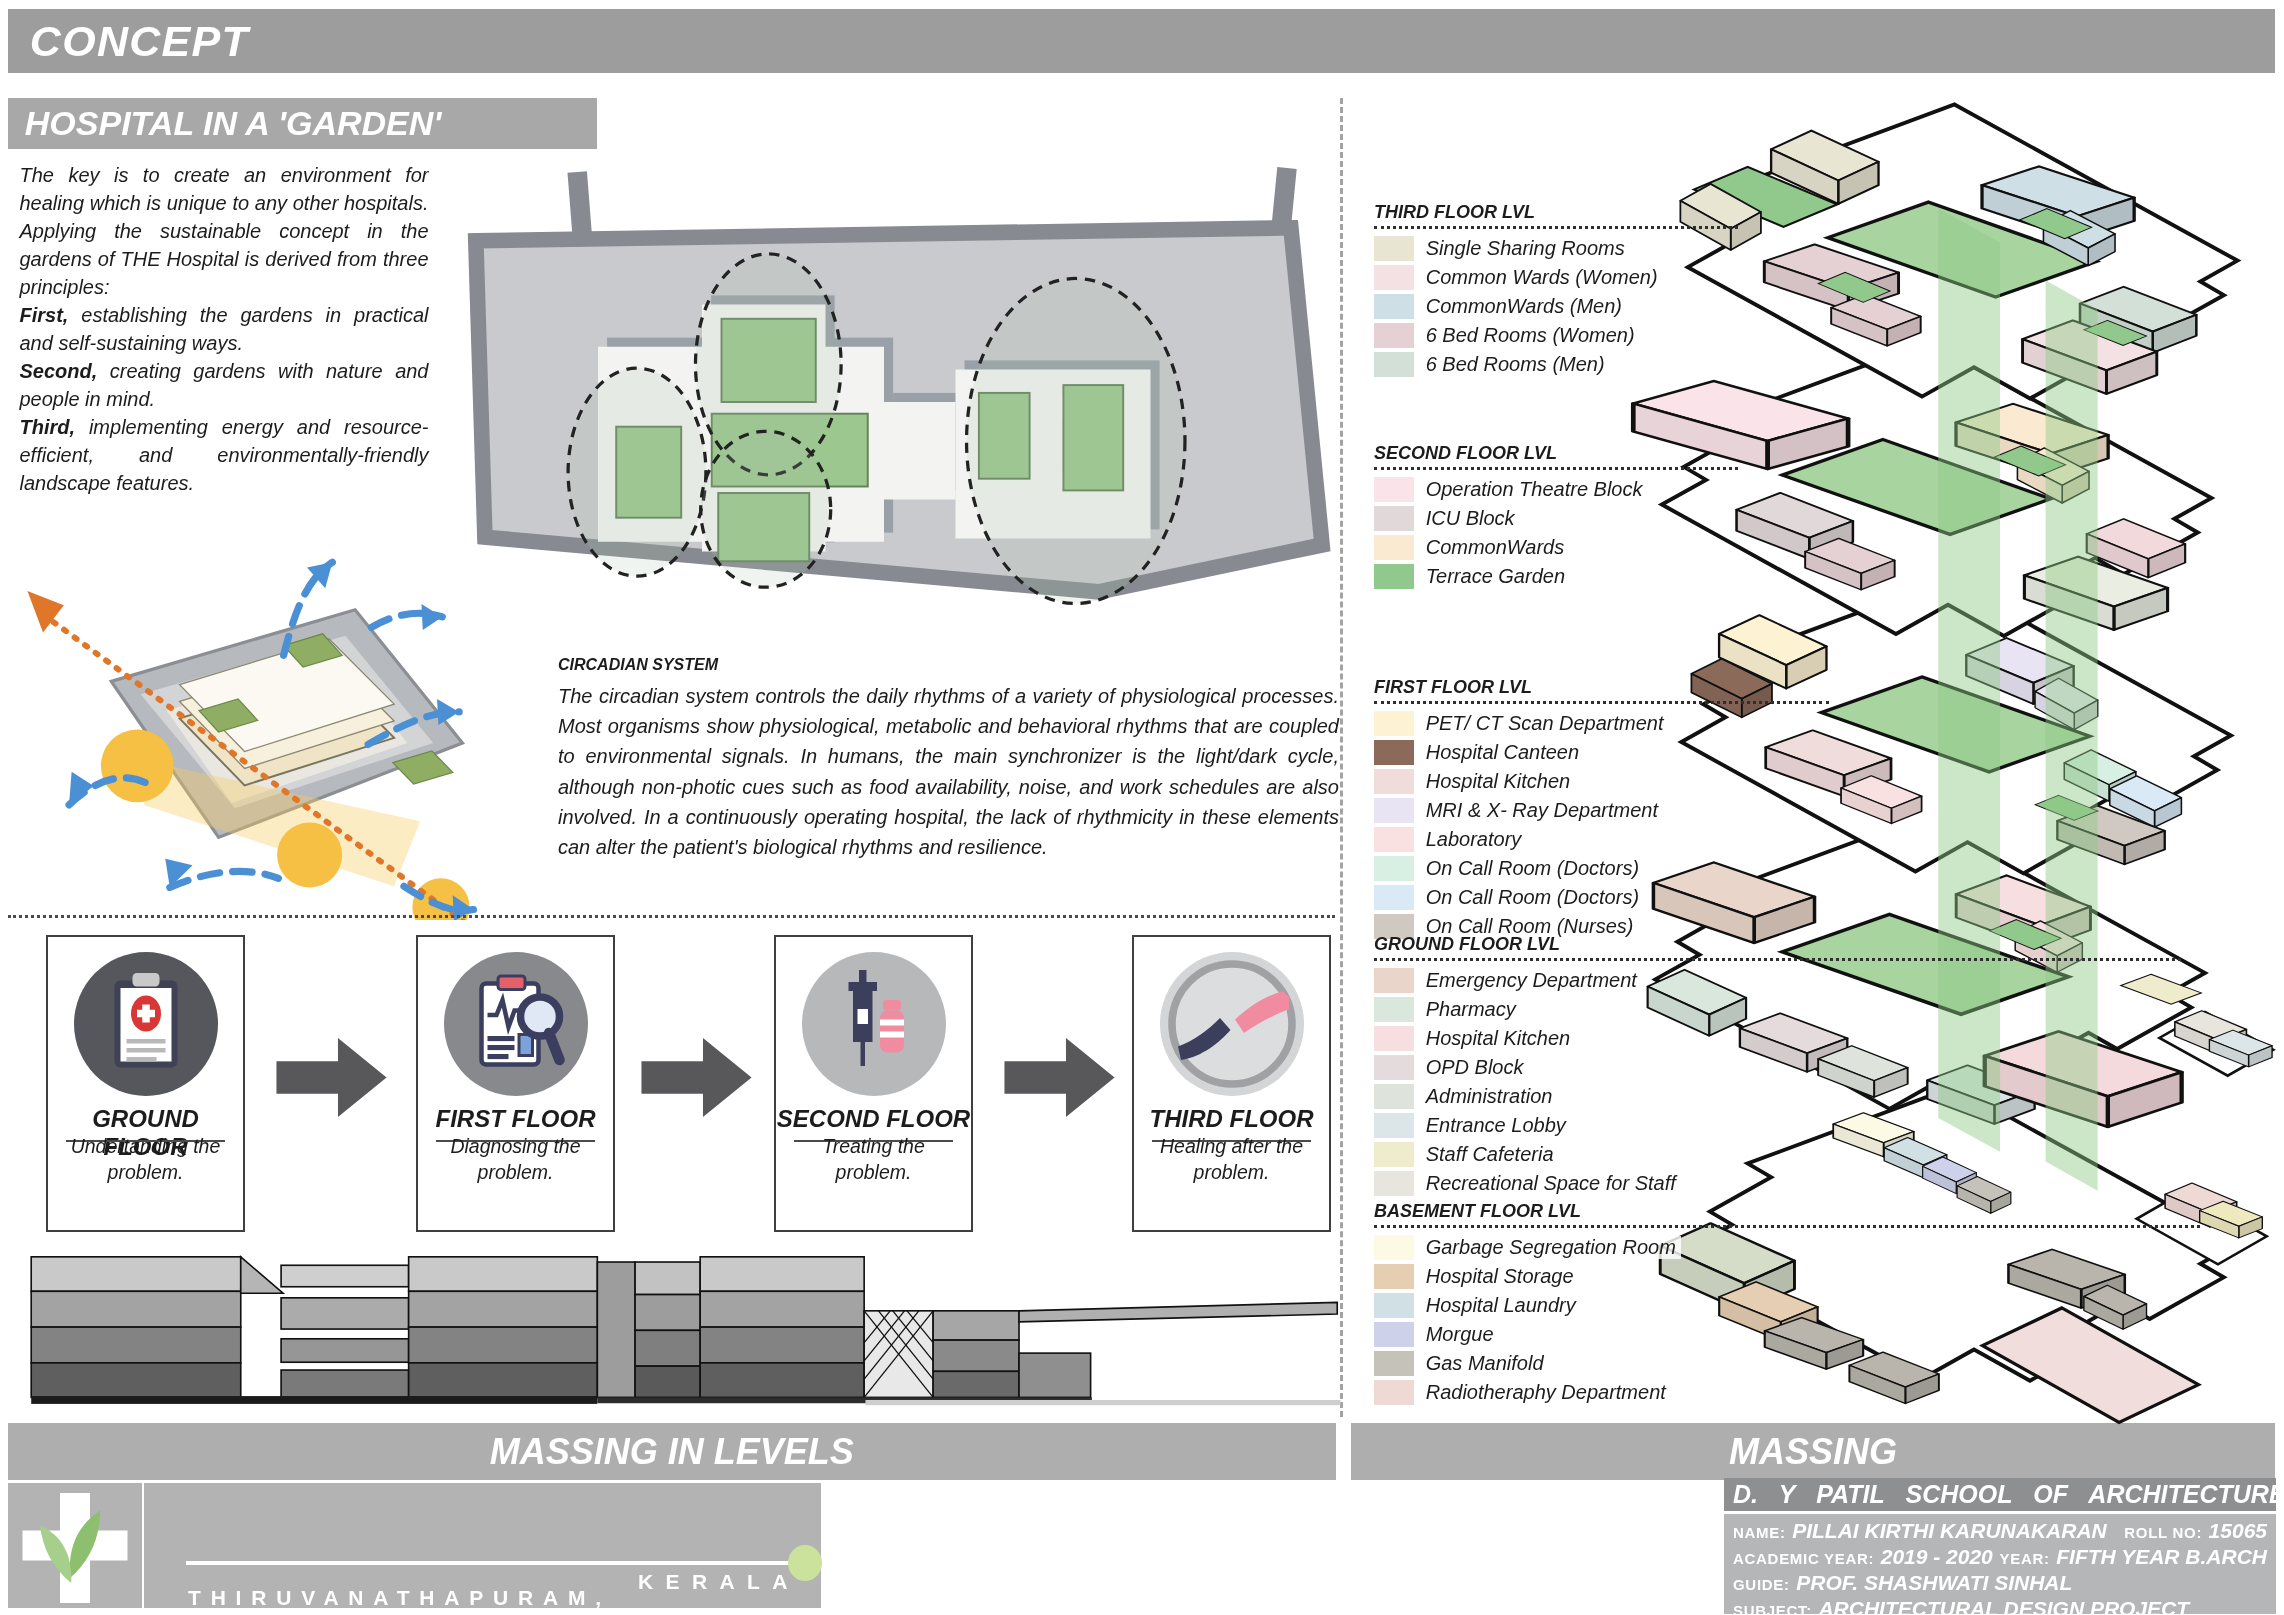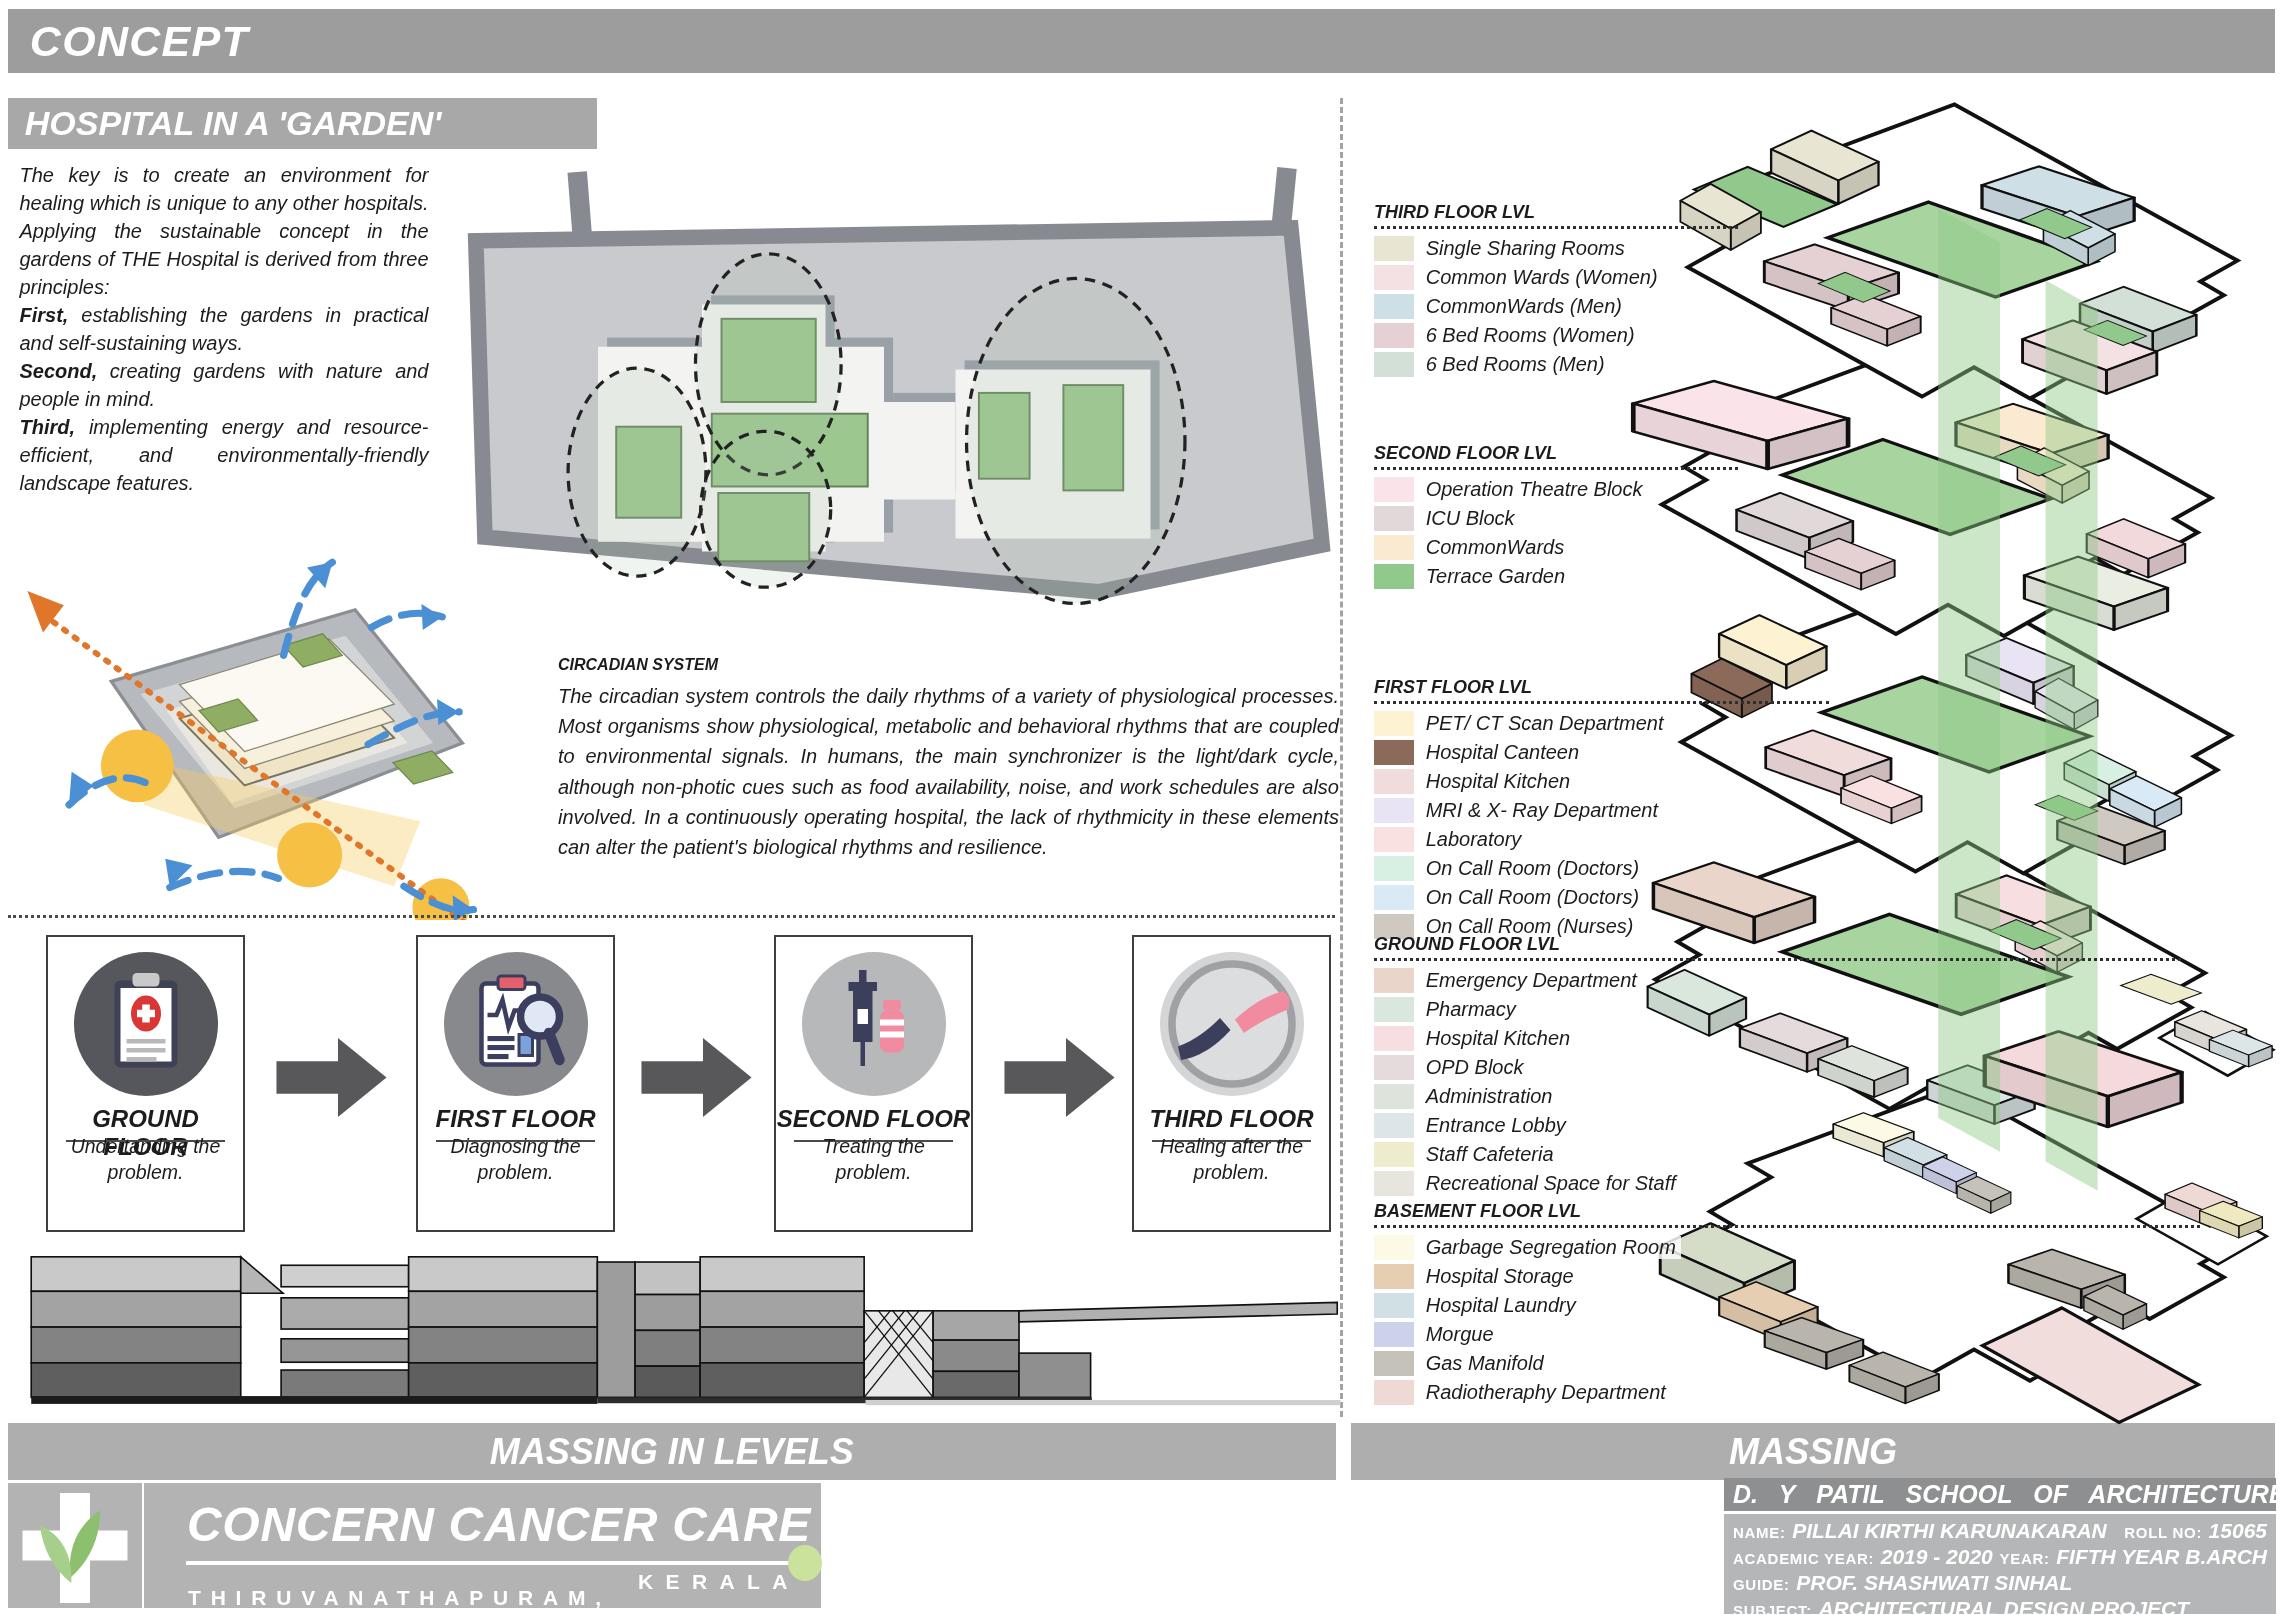--- a/index.html
+++ b/index.html
@@ -538,21 +538,20 @@
   <div id="mas-bar" class="bar">MASSING</div>
 
   <div id="logo-box">
     <svg viewBox="0 0 100 100" width="134" height="125">
       <polygon points="38,8 62,8 62,38 92,38 92,62 62,62 62,96 38,96 38,62 8,62 8,38 38,38" fill="#ffffff"></polygon>
       <path d="M 70,22 C 52,34 44,52 46,76 C 62,62 70,44 70,22 Z" fill="#8cbf6e"></path>
       <path d="M 22,34 C 40,42 48,58 47,80 C 32,68 24,52 22,34 Z" fill="#a5cf8a"></path>
     </svg>
   </div>
   <div id="title-band">
-    <div id="clinic-name">CONCERN CANCER CARE CENTRE</div>
     <div id="clinic-rule"></div>
     <div id="clinic-city">THIRUVANATHAPURAM,</div>
     <div id="clinic-state">KERALA</div>
     <div id="clinic-dot"></div>
   </div>
 
   <div id="info-block">
     <div id="info-head">D. Y PATIL SCHOOL OF ARCHITECTURE, LOHEGAON, PUNE.</div>
     <div id="info-body">
       <div class="irow">

